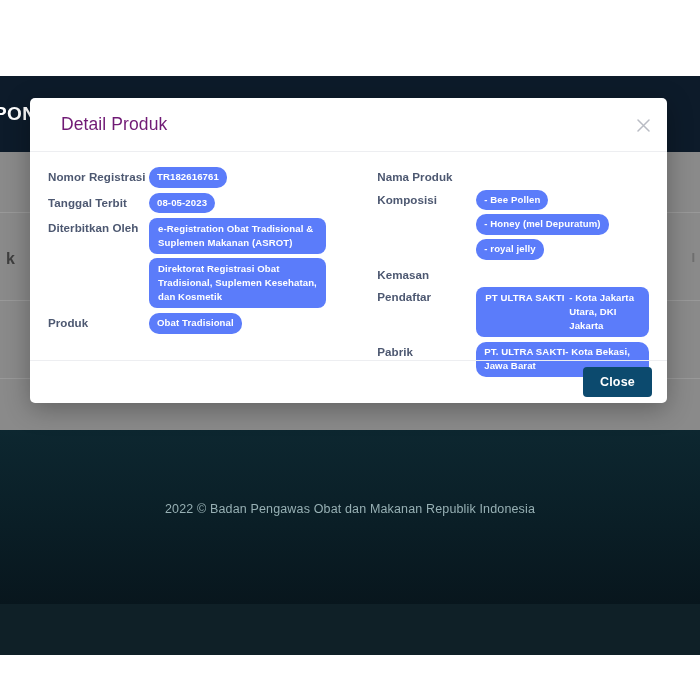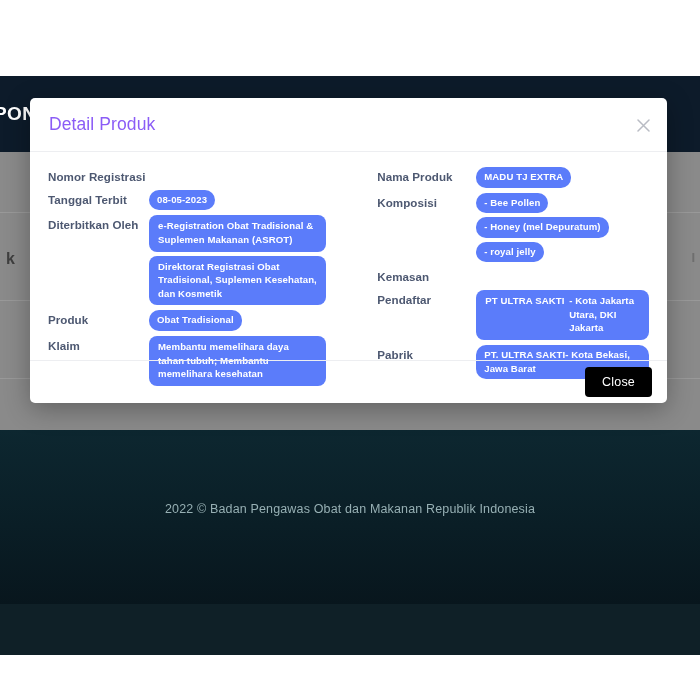--- a/index.html
+++ b/index.html
@@ -122,24 +122,24 @@
   }
 
   .modal-header {
     position: relative;
     height: 54px;
     border-bottom: 1px solid #edeef1;
     display: flex;
     align-items: center;
   }
   .modal-title {
-    margin-left: 19px;
+    margin-left: 31px;
     font-size: 17.5px;
     font-weight: 400;
-    color: #8b5cf6;
+    color: #701a75;
     letter-spacing: .1px;
   }
   .modal-close-x {
     position: absolute;
     right: 12px;
     top: 15px;
     width: 24px; height: 24px;
     display: flex;
     align-items: center;
     justify-content: center;
@@ -218,27 +218,27 @@
     position: absolute;
     left: 0; bottom: 0;
     width: 637px; height: 43px;
     border-top: 1px solid #edeef1;
     display: flex;
     align-items: center;
     justify-content: flex-end;
     padding-right: 15px;
   }
   .btn-close {
-    background: #000000;
+    background: #0c4a6e;
     color: #ffffff;
     border: none;
     border-radius: 4px;
     font-family: "Liberation Sans", sans-serif;
     font-size: 12.5px;
-    font-weight: 400;
+    font-weight: 700;
     padding: 8px 17px;
     cursor: pointer;
     letter-spacing: .2px;
     margin-left: 19px;
   }
 </style>
 </head>
 <body>
 
 <div class="stage">
@@ -273,53 +273,47 @@
           <path d="M1 1 L12 12 M12 1 L1 12" stroke="#b9bcc4" stroke-width="1.5" stroke-linecap="round" fill="none"></path>
         </svg>
       </span>
     </div>
 
     <div class="modal-body">
       <div class="cols">
         <div class="col col-left">
             <div class="frow">
               <div class="flabel">Nomor Registrasi</div>
+              <div class="fvals">
+                <span class="badge">TR182616761</span>
+              </div>
             </div>
             <div class="frow">
               <div class="flabel">Tanggal Terbit</div>
               <div class="fvals">
                 <span class="badge">08-05-2023</span>
               </div>
             </div>
             <div class="frow">
               <div class="flabel">Diterbitkan Oleh</div>
               <div class="fvals">
                 <span class="badge wide">e-Registration Obat Tradisional &amp; Suplemen Makanan (ASROT)</span>
                 <span class="badge wide">Direktorat Registrasi Obat Tradisional, Suplemen Kesehatan, dan Kosmetik</span>
               </div>
             </div>
             <div class="frow">
               <div class="flabel">Produk</div>
               <div class="fvals">
                 <span class="badge">Obat Tradisional</span>
               </div>
             </div>
-            <div class="frow">
-              <div class="flabel">Klaim</div>
-              <div class="fvals">
-                <span class="badge wide">Membantu memelihara daya tahan tubuh; Membantu memelihara kesehatan</span>
-              </div>
-            </div>
           </div>
         <div class="col col-right">
             <div class="frow">
               <div class="flabel">Nama Produk</div>
-              <div class="fvals">
-                <span class="badge">MADU TJ EXTRA</span>
-              </div>
             </div>
             <div class="frow">
               <div class="flabel">Komposisi</div>
               <div class="fvals">
                 <span class="badge">- Bee Pollen</span>
                 <span class="badge">- Honey (mel Depuratum)</span>
                 <span class="badge">- royal jelly</span>
               </div>
             </div>
             <div class="frow">

